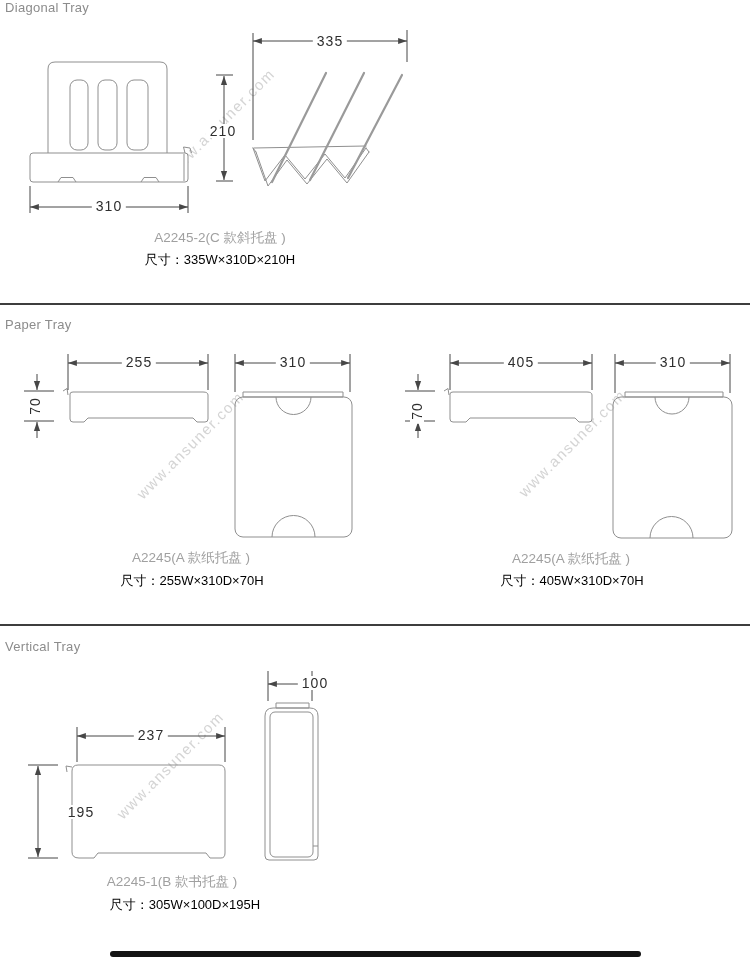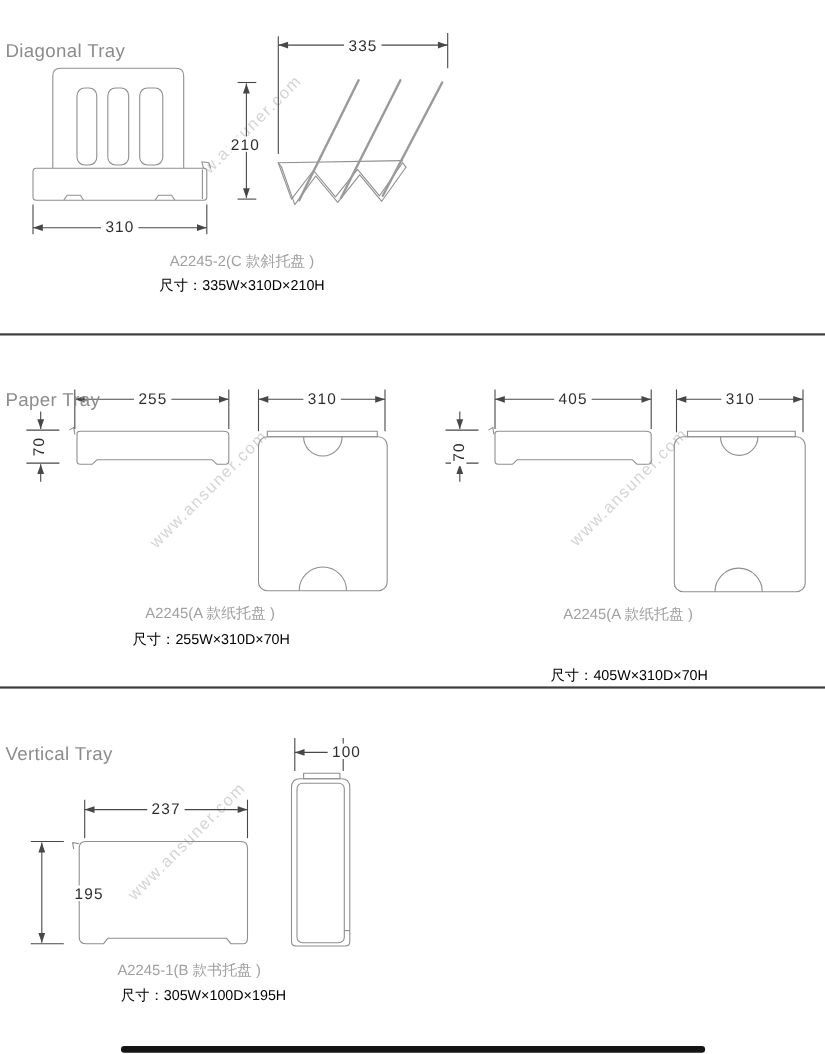--- a/index.html
+++ b/index.html
@@ -1,18 +1,18 @@
 <!DOCTYPE html>
 <html><head>
 <meta charset="utf-8">
 <style>
   html,body{margin:0;padding:0;background:#fff;}
   .page{position:relative;width:750px;height:958px;background:#fff;overflow:hidden;
         font-family:"Liberation Sans",sans-serif;}
-  .sec-title{position:absolute;left:5px;font-size:17px;color:#8c8c8c;letter-spacing:.3px;white-space:nowrap;margin-top:37px;}
+  .sec-title{position:absolute;left:5px;font-size:13px;color:#8c8c8c;letter-spacing:.3px;white-space:nowrap;}
   .divider{position:absolute;left:0;width:750px;height:2px;background:#3d3d3d;}
   .dim{position:absolute;transform:translate(-50%,-50%);font-size:14px;color:#2e2e2e;
        background:#fff;padding:0 4px;letter-spacing:1px;white-space:nowrap;line-height:1;}
   .dim.rot{transform:translate(-50%,-50%) rotate(-90deg);}
   .cap-model{position:absolute;transform:translateX(-50%);font-size:13.5px;color:#a0a0a0;white-space:nowrap;}
   .cap-size{position:absolute;transform:translateX(-50%);font-size:13px;color:#000000;white-space:nowrap;}
   .wm{position:absolute;transform:translate(-50%,-50%) rotate(-45deg);font-size:15px;
       color:rgba(198,198,198,.75);letter-spacing:1.5px;white-space:nowrap;}
   svg.draw{position:absolute;left:0;top:0;}
   .footer-bar{position:absolute;left:110px;top:951px;width:531px;height:6px;background:#141414;border-radius:3px;}
@@ -170,19 +170,19 @@
   <div class="dim" style="left:38px;top:812px;margin-left:43px;">195</div>
   <div class="dim" style="left:291px;top:683px;margin-left:24px;">100</div>
 
   <div class="cap-model" style="left:220px;top:229px;">A2245-2(C 款斜托盘 )</div>
   <div class="cap-size" style="left:220px;top:251px;">尺寸：335W×310D×210H</div>
 
   <div class="cap-model" style="left:191px;top:549px;">A2245(A 款纸托盘 )</div>
   <div class="cap-size" style="left:192px;top:572px;">尺寸：255W×310D×70H</div>
 
   <div class="cap-model" style="left:571px;top:550px;">A2245(A 款纸托盘 )</div>
-  <div class="cap-size" style="left:572px;top:605px;">尺寸：405W×310D×70H</div>
+  <div class="cap-size" style="left:572px;top:572px;">尺寸：405W×310D×70H</div>
 
   <div class="cap-model" style="left:172px;top:873px;">A2245-1(B 款书托盘 )</div>
   <div class="cap-size" style="left:185px;top:896px;">尺寸：305W×100D×195H</div>
 
   <div class="footer-bar"></div>
 </div>
 
 </body></html>

